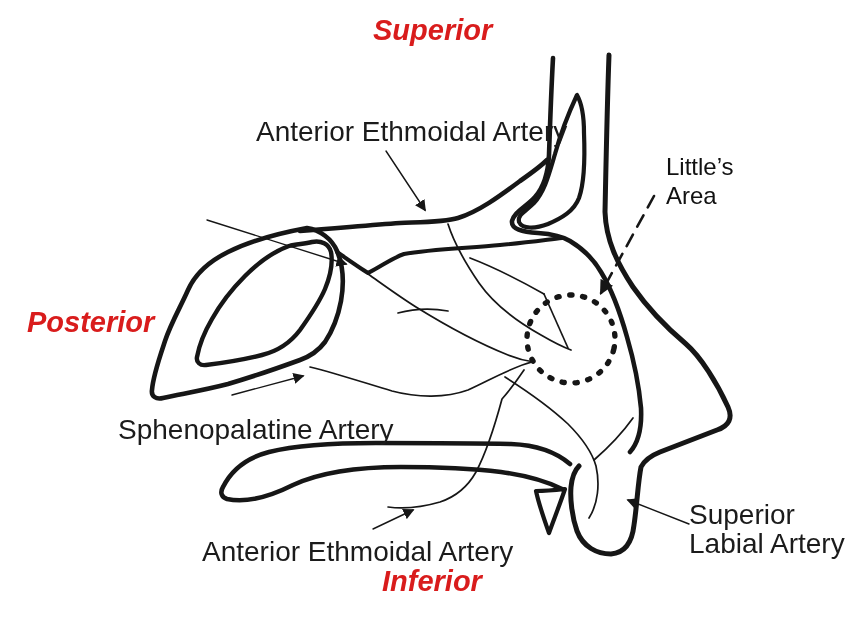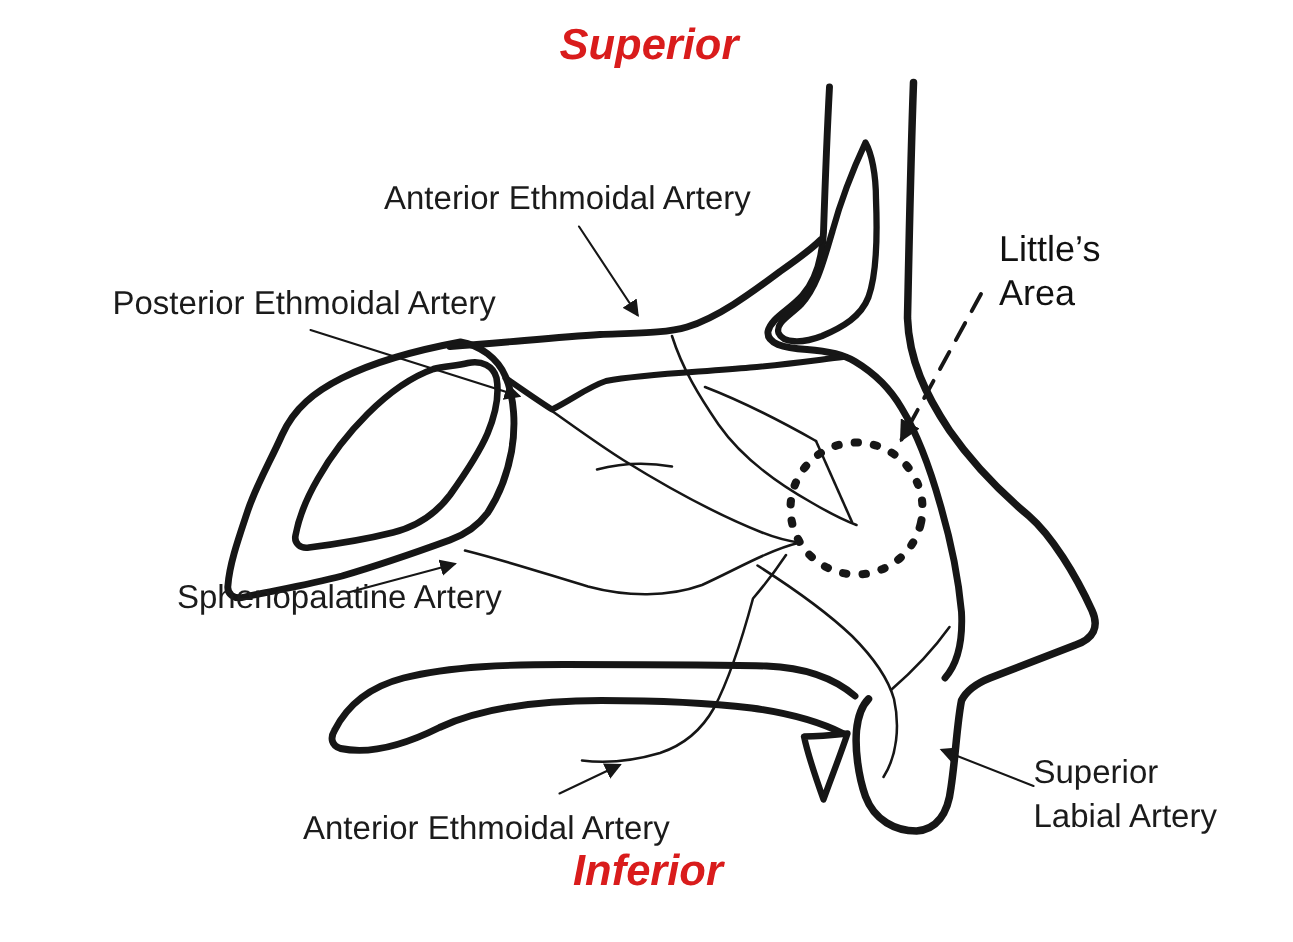--- a/index.html
+++ b/index.html
@@ -12,21 +12,21 @@
     font-family: "Liberation Sans", sans-serif;
   }
   .sketch {
     position: absolute;
     left: 0; top: 0;
     width: 862px; height: 628px;
   }
   .lbl {
     position: absolute;
     color: #1b1b1b;
-    font-size: 22px;
+    font-size: 28px;
     line-height: 28px;
     white-space: nowrap;
   }
   .dir {
     position: absolute;
     color: #d91c1c;
     font-size: 29px;
     font-style: italic;
     font-weight: 700;
     white-space: nowrap;
@@ -79,25 +79,25 @@
 
     <path stroke-width="1.4" marker-end="url(#arr)" d="M386,151 L425,210"></path>
     <path stroke-width="1.4" marker-end="url(#arr)" d="M207,220 L346,264"></path>
     <path stroke-width="1.4" marker-end="url(#arr)" d="M232,395 L303,376"></path>
     <path stroke-width="1.4" marker-end="url(#arr)" d="M373,529 L413,510"></path>
     <path stroke-width="1.4" marker-end="url(#arr)" d="M689,524 L628,500"></path>
     <path stroke-width="2.6" stroke-dasharray="13 9" marker-end="url(#arr-big)" d="M654,196 L601,293"></path>
   </svg>
 
   <div class="dir" style="left:373px; top:14px;">Superior</div>
+  <div class="dir" style="left:27px;  top:306px;">Posterior</div>
   <div class="dir" style="left:382px; top:565px;">Inferior</div>
 
   <div class="lbl" style="left:256px; top:118px;">Anterior Ethmoidal Artery</div>
-  <div class="lbl" style="left:75px;  top:188px;">Posterior Ethmoidal Artery</div>
-  <div class="lbl" style="left:118px; top:384px;">Sphenopalatine Artery</div>
+  <div class="lbl" style="left:118px; top:416px;">Sphenopalatine Artery</div>
   <div class="lbl" style="left:202px; top:538px;">Anterior Ethmoidal Artery</div>
 
   <div class="lbl" style="left:689px; top:500px; line-height:29px;">
     <span style="display:block;">Superior</span>
     <span style="display:block;">Labial Artery</span>
   </div>
 
   <div class="bold-lbl" style="left:666px; top:152px;">
     <span style="display:block;">Little’s</span>
     <span style="display:block;">Area</span>

